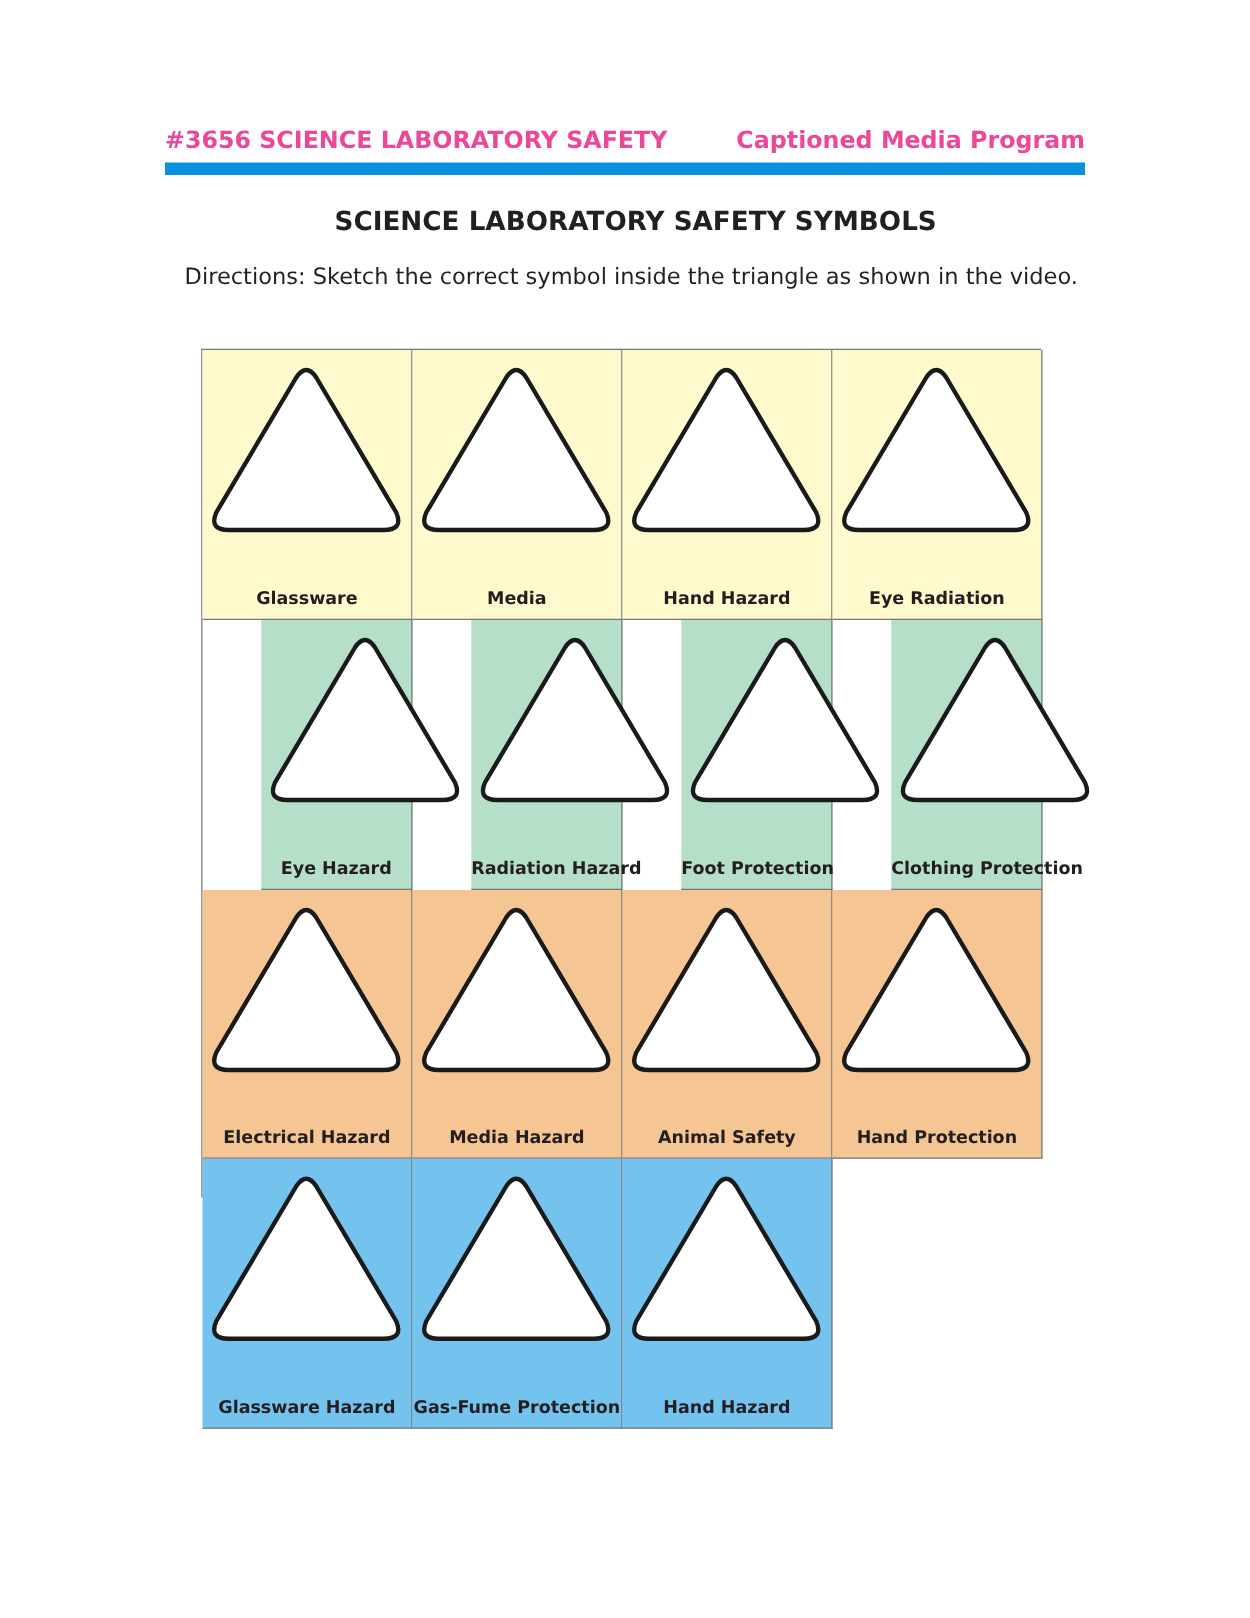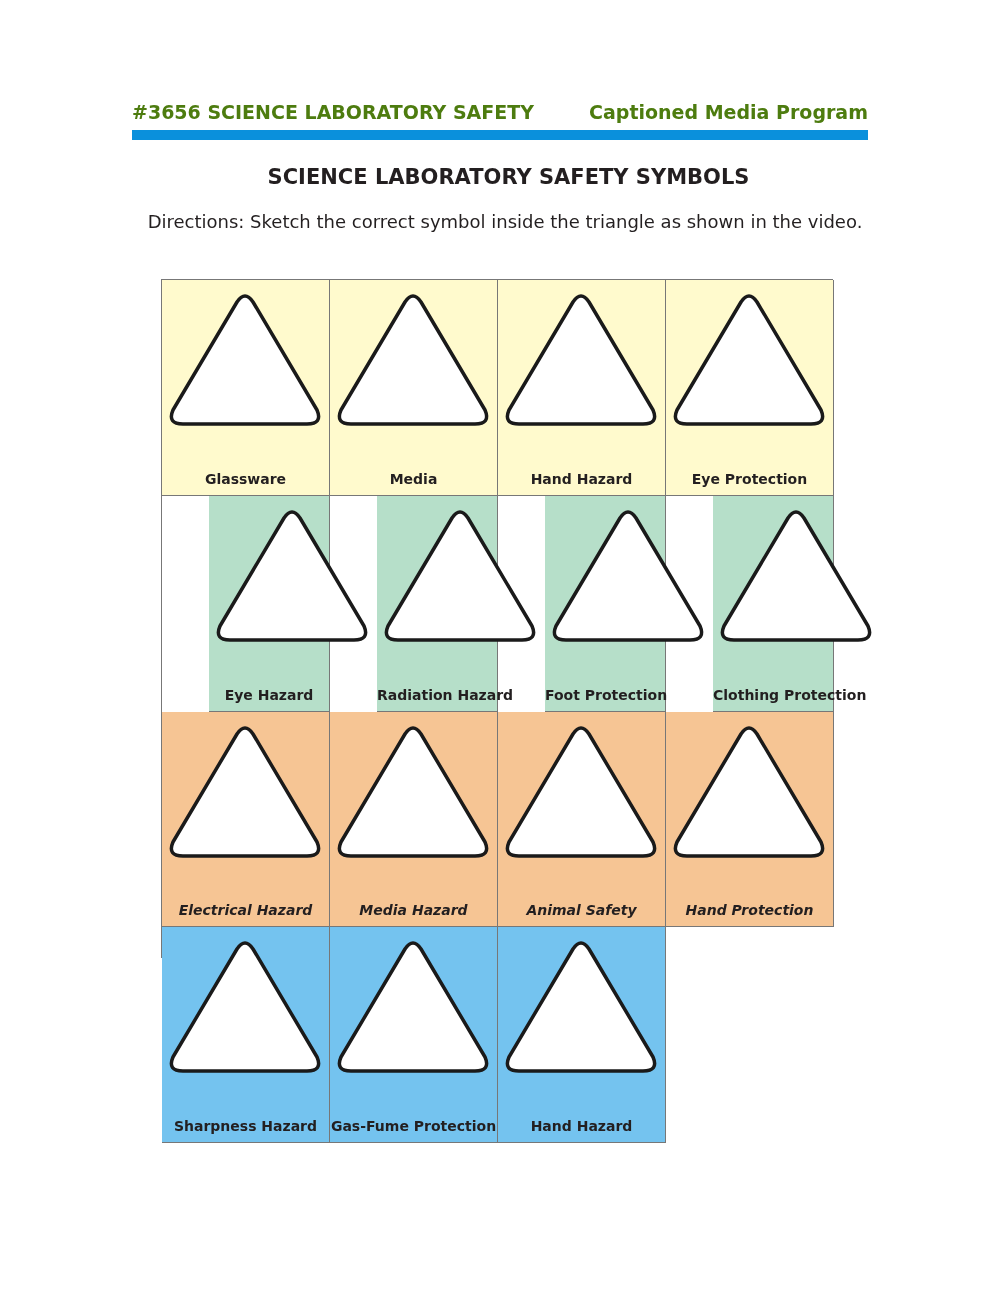--- a/index.html
+++ b/index.html
@@ -4,21 +4,21 @@
 <style>
   html, body { margin: 0; padding: 0; }
   body {
     width: 1000px; height: 1294px; background: #ffffff; position: relative;
     font-family: "DejaVu Sans", "Liberation Sans", sans-serif; color: #1a1a1a;
     overflow: hidden;
   }
   .header {
     position: absolute; left: 132px; top: 100px; width: 736px; height: 24px;
     display: flex; justify-content: space-between; align-items: center;
-    font-weight: bold; font-size: 19px; color: #4d7c0f;
+    font-weight: bold; font-size: 19px; color: #ec4899;
   }
   .header .left { letter-spacing: 0px; }
   .rule {
     position: absolute; left: 132px; top: 130px; width: 736px; height: 10px;
     background: #0a90dc;
   }
   .title {
     position: absolute; left: 0; top: 165px; width: 1017px; text-align: center;
     font-weight: bold; font-size: 21px; color: #231f20;
   }
@@ -32,21 +32,21 @@
     grid-template-rows: 216px 216px 215px 216px;
     border-top: 1px solid #777; border-left: 1px solid #777;
     box-sizing: border-box;
   }
   .cell {
     position: relative; border-right: 1px solid #777; border-bottom: 1px solid #777;
     box-sizing: border-box;
   }
   .row-0 { background: #fffacd; }
   .row-1 { background: #b6dfc9; margin-left: 47px; }
-  .row-2 { background: #f6c594; font-style: italic; }
+  .row-2 { background: #f6c594; }
   .row-3 { background: #74c3ef; }
   .tri {
     position: absolute; left: 3px; top: 12px; width: 160px; height: 148px;
   }
   .label {
     position: absolute; left: 0; right: 0; bottom: 8px; text-align: center;
     font-weight: bold; font-size: 14px; color: #231f20; white-space: nowrap;
   }
 </style>
 </head>
@@ -78,21 +78,21 @@
   <div class="cell row-0">
     <svg class="tri" viewBox="0 0 160 148">
         <path d="M72 10 Q80 -2 88 10 L152 118 Q158 132 142 132 L18 132 Q2 132 8 118 Z" fill="#fff" stroke="#1a1a1a" stroke-width="3.5" stroke-linejoin="round"></path>
       </svg>
     <div class="label">Hand Hazard</div>
   </div>
   <div class="cell row-0">
     <svg class="tri" viewBox="0 0 160 148">
         <path d="M72 10 Q80 -2 88 10 L152 118 Q158 132 142 132 L18 132 Q2 132 8 118 Z" fill="#fff" stroke="#1a1a1a" stroke-width="3.5" stroke-linejoin="round"></path>
       </svg>
-    <div class="label">Eye Protection</div>
+    <div class="label">Eye Radiation</div>
   </div>
 
   <div class="cell row-1">
     <svg class="tri" viewBox="0 0 160 148">
         <path d="M72 10 Q80 -2 88 10 L152 118 Q158 132 142 132 L18 132 Q2 132 8 118 Z" fill="#fff" stroke="#1a1a1a" stroke-width="3.5" stroke-linejoin="round"></path>
       </svg>
     <div class="label">Eye Hazard</div>
   </div>
   <div class="cell row-1">
     <svg class="tri" viewBox="0 0 160 148">
@@ -135,21 +135,21 @@
     <svg class="tri" viewBox="0 0 160 148">
         <path d="M72 10 Q80 -2 88 10 L152 118 Q158 132 142 132 L18 132 Q2 132 8 118 Z" fill="#fff" stroke="#1a1a1a" stroke-width="3.5" stroke-linejoin="round"></path>
       </svg>
     <div class="label">Hand Protection</div>
   </div>
 
   <div class="cell row-3">
     <svg class="tri" viewBox="0 0 160 148">
         <path d="M72 10 Q80 -2 88 10 L152 118 Q158 132 142 132 L18 132 Q2 132 8 118 Z" fill="#fff" stroke="#1a1a1a" stroke-width="3.5" stroke-linejoin="round"></path>
       </svg>
-    <div class="label">Sharpness Hazard</div>
+    <div class="label">Glassware Hazard</div>
   </div>
   <div class="cell row-3">
     <svg class="tri" viewBox="0 0 160 148">
         <path d="M72 10 Q80 -2 88 10 L152 118 Q158 132 142 132 L18 132 Q2 132 8 118 Z" fill="#fff" stroke="#1a1a1a" stroke-width="3.5" stroke-linejoin="round"></path>
       </svg>
     <div class="label">Gas-Fume Protection</div>
   </div>
   <div class="cell row-3">
     <svg class="tri" viewBox="0 0 160 148">
         <path d="M72 10 Q80 -2 88 10 L152 118 Q158 132 142 132 L18 132 Q2 132 8 118 Z" fill="#fff" stroke="#1a1a1a" stroke-width="3.5" stroke-linejoin="round"></path>

